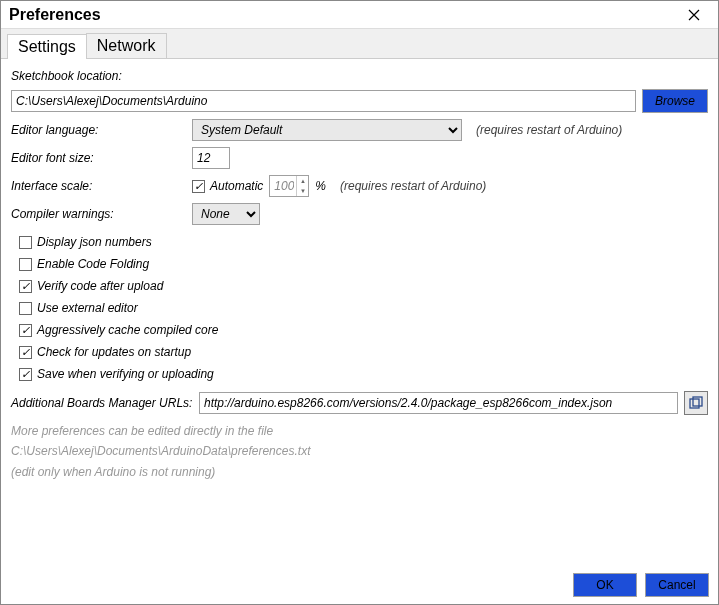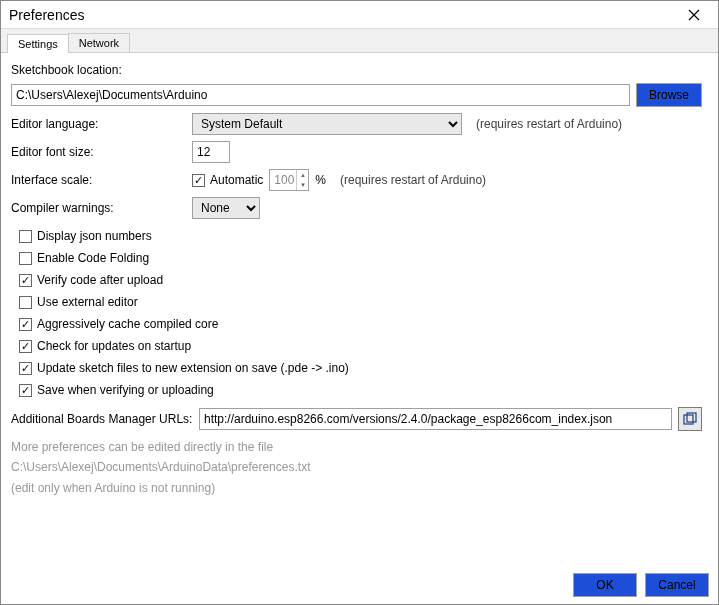--- a/index.html
+++ b/index.html
@@ -16,50 +16,51 @@
   }
   .titlebar {
     display: flex;
     align-items: center;
     justify-content: space-between;
     height: 28px;
     padding: 0 6px 0 8px;
     background: #fff;
     border-bottom: 1px solid #ddd;
   }
-  .title { font-size: 14px; }
+  .title { font-size: 16px; font-weight: bold; }
   .close-btn {
     width: 36px; height: 22px;
     display: flex; align-items: center; justify-content: center;
     font-size: 14px;
   }
   .close-btn svg { width: 12px; height: 12px; }
   .tabs-row {
     background: #f0f0f0;
     padding: 4px 6px 0 6px;
     border-bottom: 1px solid #ccc;
     display: flex;
     gap: 0;
   }
   .tab {
     padding: 3px 10px;
     border: 1px solid #ccc;
     border-bottom: none;
     background: #f0f0f0;
     margin-right: -1px;
-    font-size: 11px;
+    font-size: 16px;
     cursor: default;
   }
   .tab.active {
     background: #fff;
     position: relative;
     top: 1px;
   }
   .content {
-    padding: 10px 16px 0 10px;
+    padding: 10px 10px 0 10px;
+    font-style: italic;
   }
   .row {
     display: flex;
     align-items: center;
     margin-bottom: 6px;
     gap: 6px;
   }
   .label-col { width: 175px; }
   input[type="text"] {
     font: inherit;
@@ -247,26 +248,20 @@
       </div>
     <div class="row">
         <label class="checkbox checked">
           <span class="box"></span>
           <span>Check for updates on startup</span>
         </label>
       </div>
     <div class="row">
         <label class="checkbox checked">
           <span class="box"></span>
-          <span>Update sketch files to new extension on save (.pde -&gt; .ino)</span>
-        </label>
-      </div>
-    <div class="row">
-        <label class="checkbox checked">
-          <span class="box"></span>
           <span>Save when verifying or uploading</span>
         </label>
       </div>
   </div>
 
   <div class="row">
     <span style="width:182px">Additional Boards Manager URLs:</span>
     <input type="text" class="path-input" value="http://arduino.esp8266.com/versions/2.4.0/package_esp8266com_index.json" style="">
     <span class="icon-btn">
       <svg viewBox="0 0 14 14">

